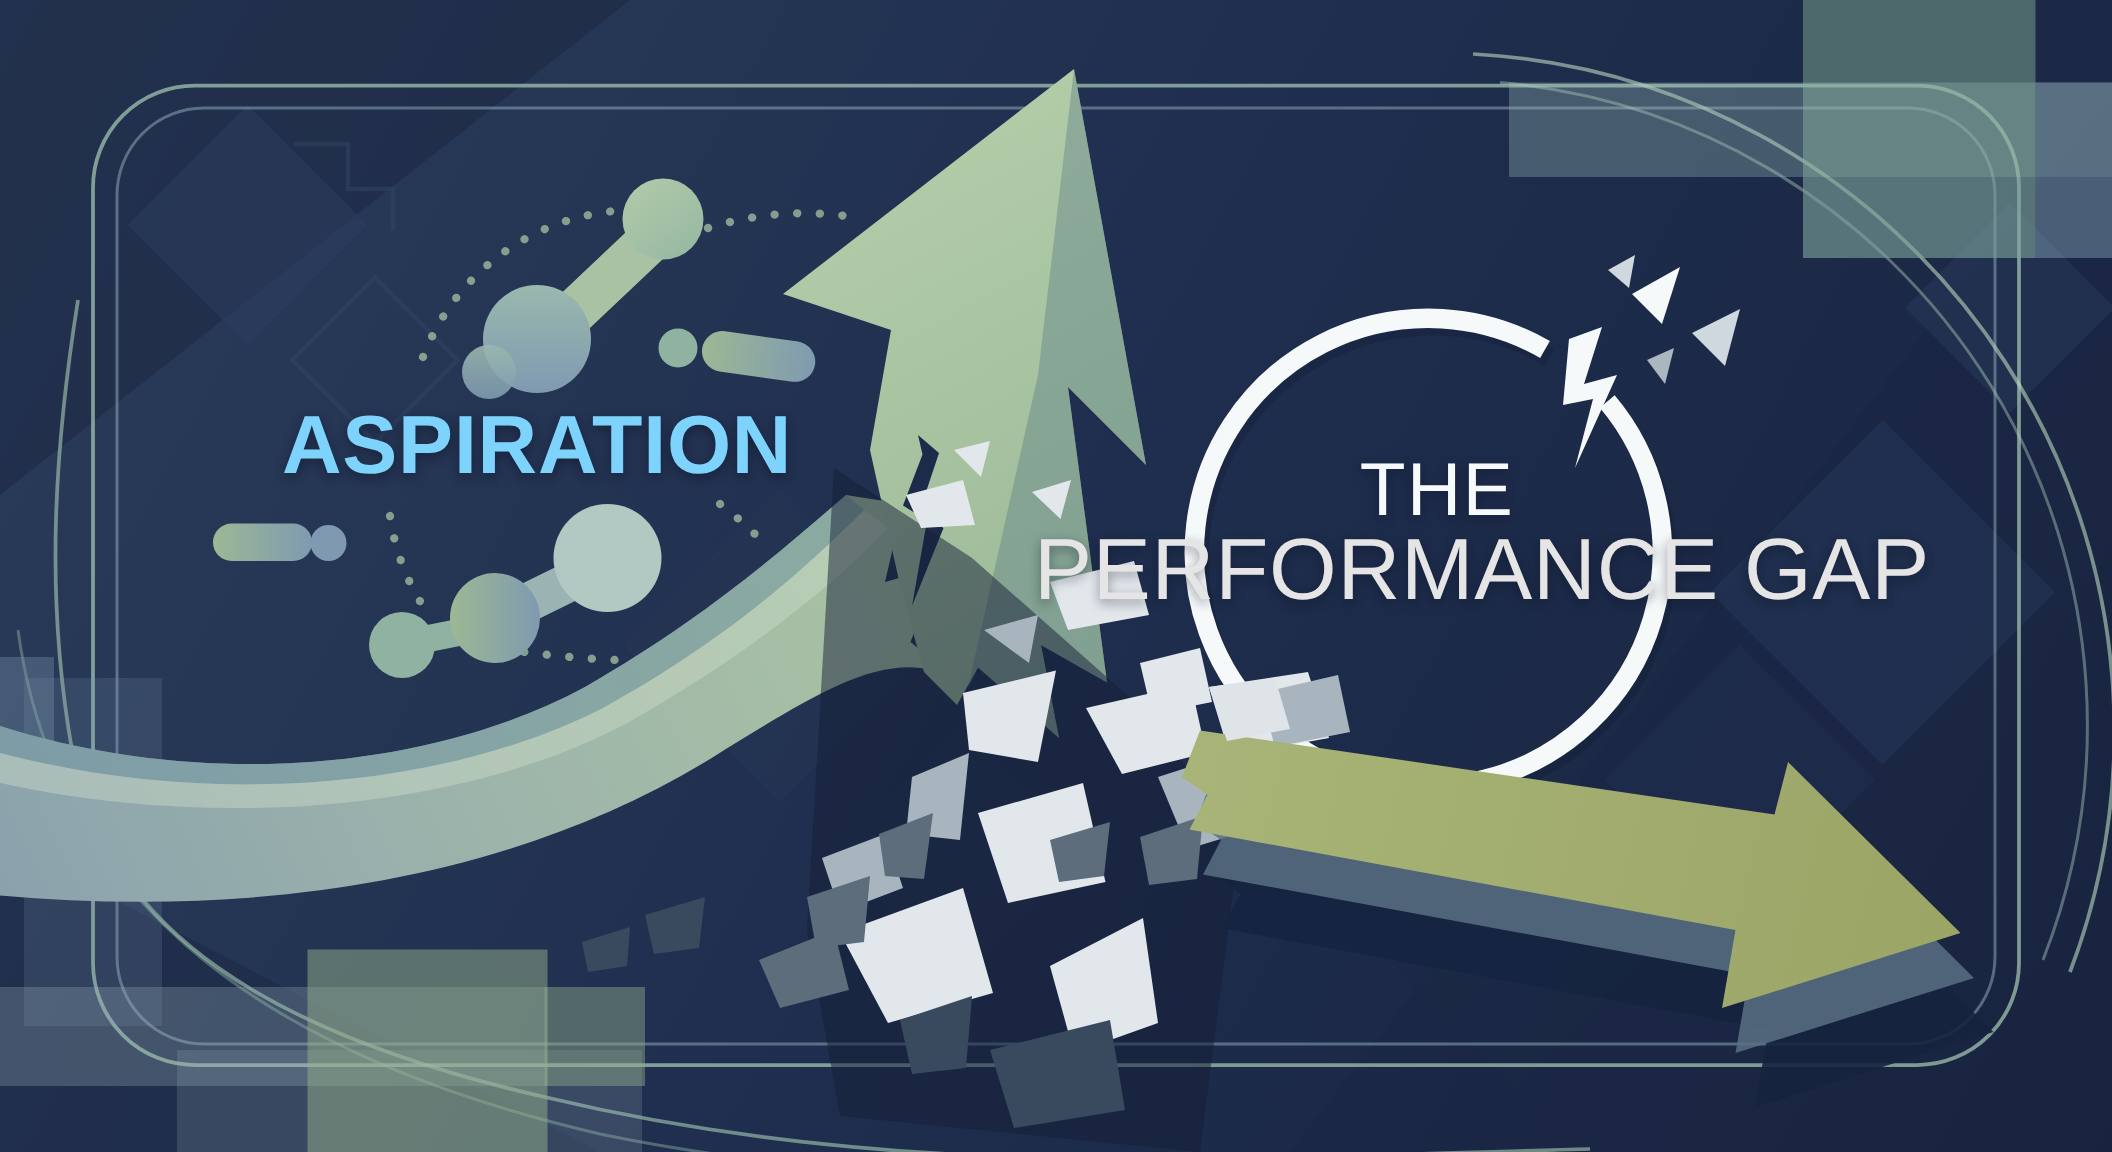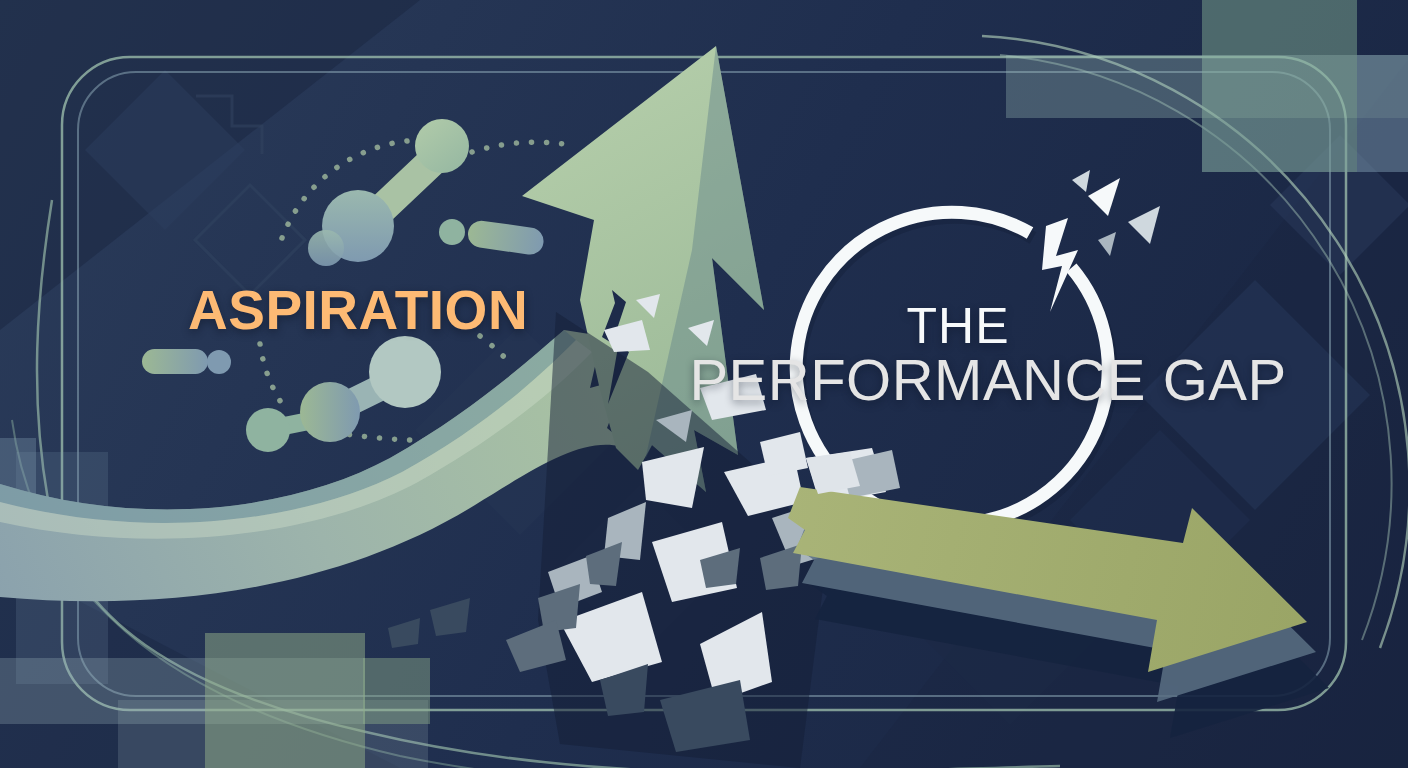--- a/index.html
+++ b/index.html
@@ -4,23 +4,23 @@
 <style>
   html,body{margin:0;padding:0;background:#101a2e;}
   .stage{
     position:relative;width:1408px;height:768px;overflow:hidden;
     background:#1f2c49;
     font-family:"Liberation Sans", sans-serif;
   }
   .stage svg{position:absolute;left:0;top:0;}
   .txt{position:absolute;white-space:nowrap;user-select:none;}
   .aspiration{
-    left:188px;top:278px;
+    left:188px;top:264px;
     font-size:55px;font-weight:700;letter-spacing:.5px;
-    color:#fdba74;text-shadow:0 3px 8px rgba(8,16,30,.45);
+    color:#7dd3fc;text-shadow:0 3px 8px rgba(8,16,30,.45);
   }
   .title-the{
     left:958px;top:297px;transform:translateX(-50%);
     font-size:50px;font-weight:400;letter-spacing:1px;
     color:#f7fafb;text-shadow:0 3px 8px rgba(8,16,30,.4);
   }
   .title-gap{
     left:988px;top:346px;transform:translateX(-50%);
     font-size:58px;font-weight:400;letter-spacing:.5px;
     color:#e5e5e5;text-shadow:0 3px 8px rgba(8,16,30,.4);

